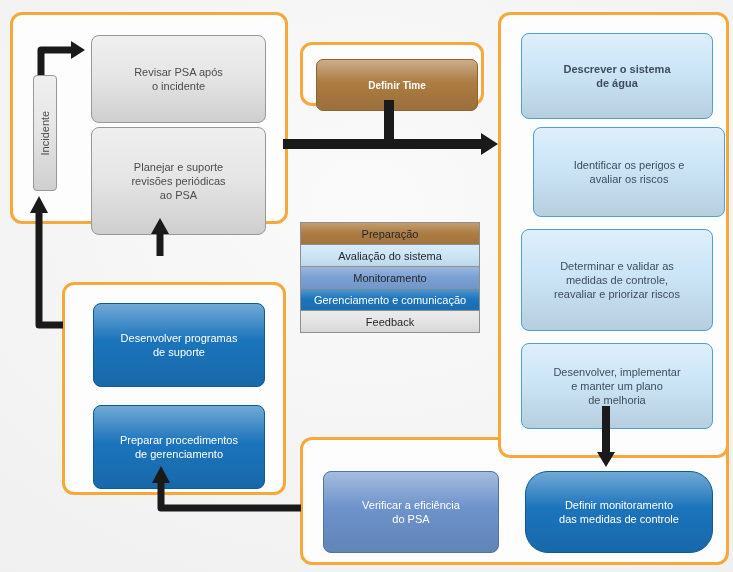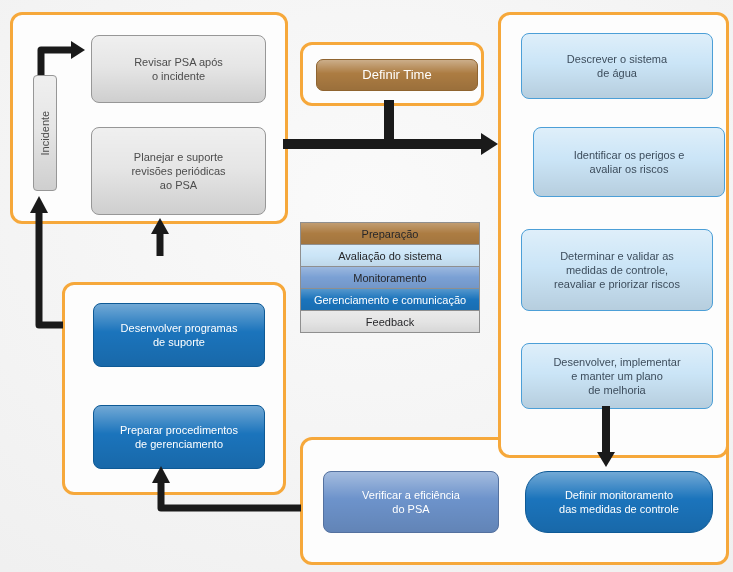--- a/index.html
+++ b/index.html
@@ -12,39 +12,39 @@
 
   .ogroup {
     position:absolute;
     border:3px solid var(--gb, #F6A83B);
     border-radius:12px;
     background:#fdfdfd;
   }
 
   .box {
     position:absolute; display:flex; align-items:center; justify-content:center;
-    text-align:center; border-radius:8px; padding:0 4px; z-index:3;
+    text-align:center; border-radius:8px; padding:10px 4px; z-index:3;
   }
   .fill {
     background:
       linear-gradient(180deg, rgba(255,255,255,.38), rgba(255,255,255,0) 45%, rgba(0,0,0,.10)),
       var(--c, #cccccc);
   }
   .lbl { font-size:11px; line-height:1.3; white-space:pre-line; }
 
   .gray  { border:1px solid #979797; }
   .gray .lbl  { color:#4c4c4c; }
   .lblue { border:1px solid #4C9FD7; }
   .lblue .lbl { color:#3d4d5c; }
   .dblue { border:1px solid #0E5A96; }
   .dblue .lbl { color:#ffffff; }
   .mblue { border:1px solid #54719F;justify-content:center; }
   .mblue .lbl { color:#ffffff; }
   .brown { border:1px solid #8F6430; }
-  .brown .lbl { color:#ffffff; font-weight:normal; font-size:13px; }
+  .brown .lbl { color:#ffffff; font-weight:bold; font-size:10px; }
 
   .vert { transform:rotate(-90deg); white-space:nowrap; }
 
   .legend { position:absolute; z-index:3; }
   .lrow {
     height:21px; display:flex; align-items:center; justify-content:center;
     border:1px solid #8f8f8f; margin-top:-1px;
     background:
       linear-gradient(180deg, rgba(255,255,255,.25), rgba(255,255,255,0) 50%, rgba(0,0,0,.06)),
       var(--c, #ccc);
@@ -78,21 +78,21 @@
     </div>
   </div>
 
   <div class="ogroup" style="left: 300px; top: 42px; width: 178px; height: 58px; --gb: #F6A83B;">
     <div class="box brown fill" style="left: 13px; top: 14px; width: 152px; height: 30px; border-radius: 7px; --c: #AC7C42;">
       <span class="lbl">Definir Time</span>
     </div>
   </div>
 
   <div class="ogroup" style="left: 498px; top: 12px; width: 225px; height: 440px; z-index: 2; --gb: #F6A83B;">
-    <div class="box lblue fill" style="left: 20px; top: 18px; width: 182px; height: 64px; --c: #CBE5F7;">
+    <div class="box lblue fill" style="left: 20px; top: 18px; width: 182px; height: 64px; font-weight: bold; --c: #CBE5F7;">
       <span class="lbl">Descrever o sistema
 de água</span>
     </div>
     <div class="box lblue fill" style="left: 32px; top: 112px; width: 182px; height: 68px; --c: #CBE5F7;">
       <span class="lbl">Identificar os perigos e
 avaliar os riscos</span>
     </div>
     <div class="box lblue fill" style="left: 20px; top: 214px; width: 182px; height: 80px; --c: #CBE5F7;">
       <span class="lbl">Determinar e validar as
 medidas de controle,

